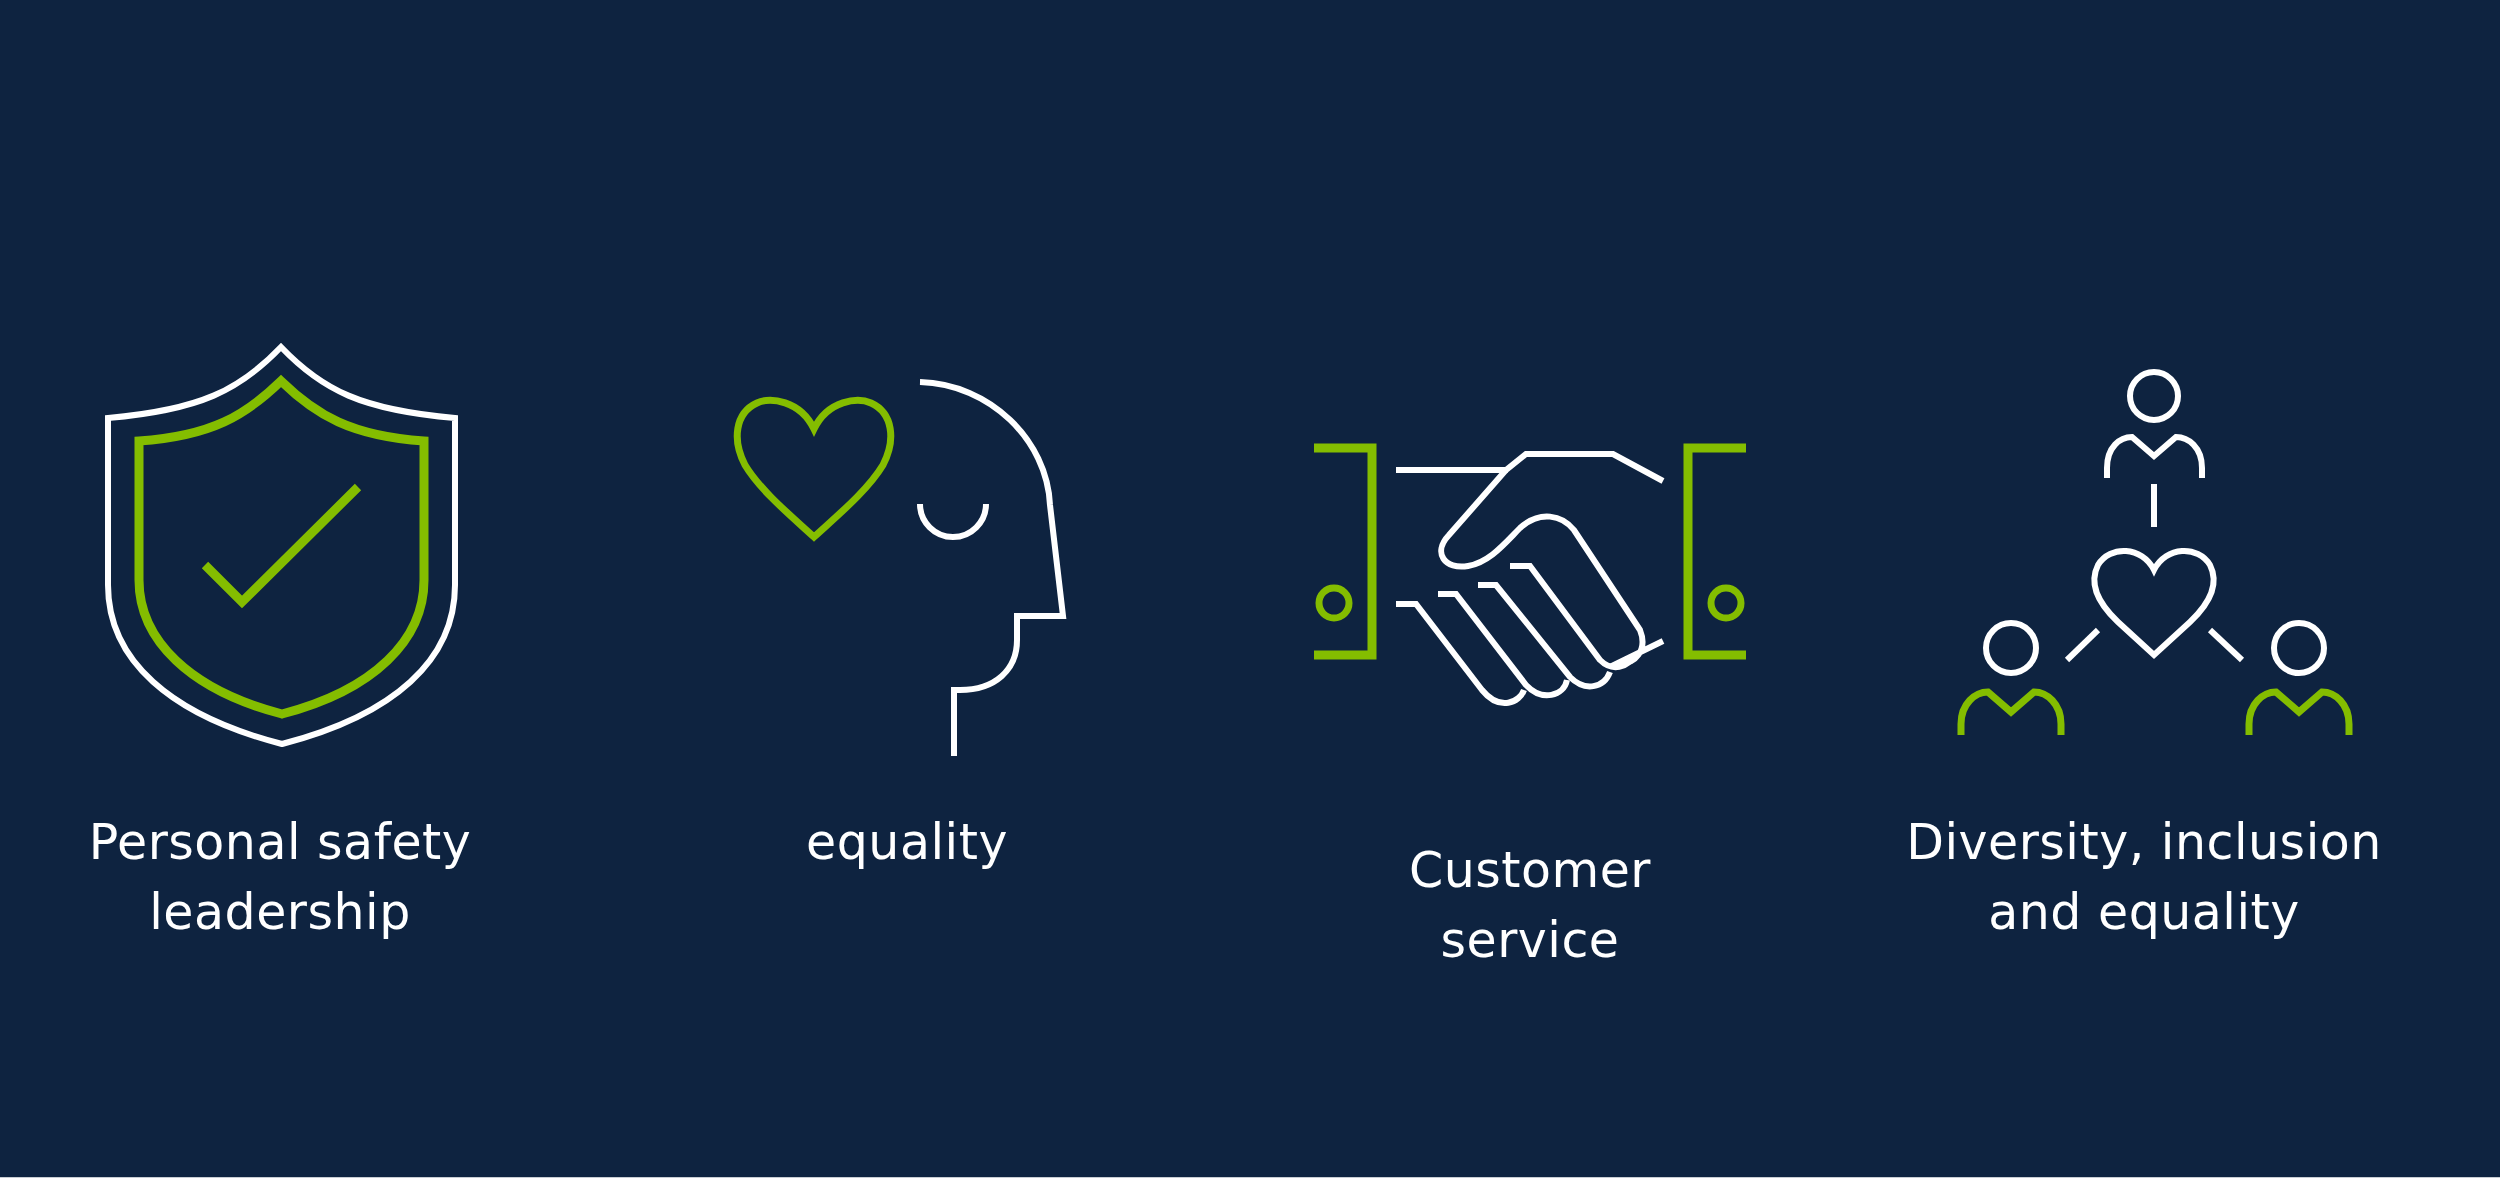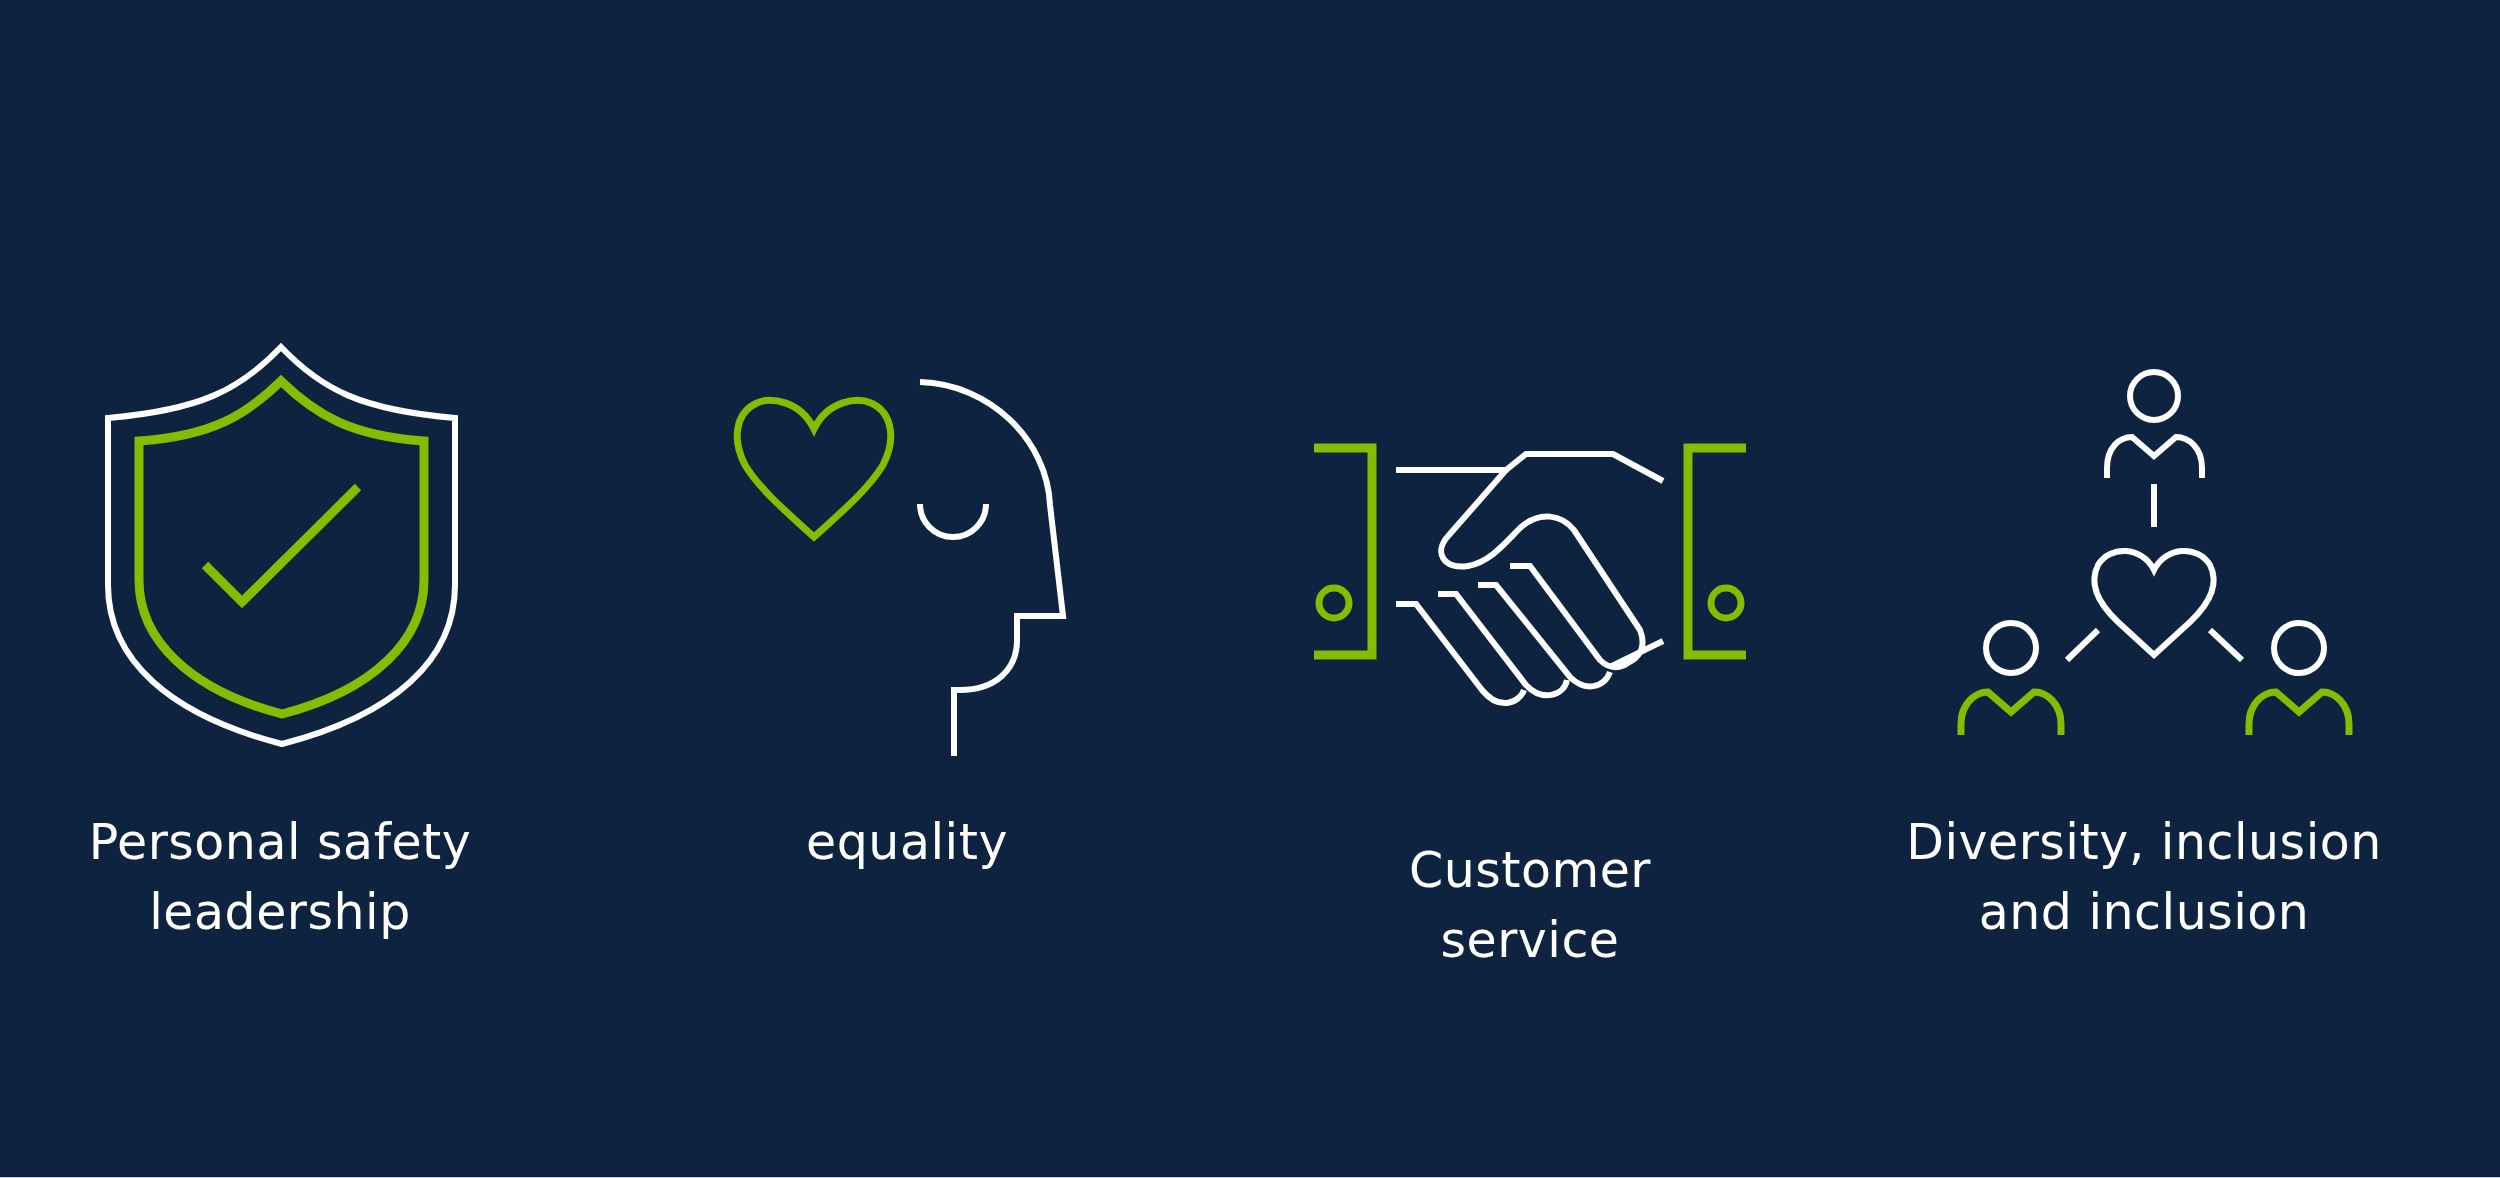--- a/index.html
+++ b/index.html
@@ -89,16 +89,16 @@
 </div>
 <div class="caption" style="left:607px;">
   <span>equality</span>
 </div>
 <div class="caption" style="left:1230px;margin-top:28px;">
   <span>Customer</span>
   <span>service</span>
 </div>
 <div class="caption" style="left:1844px;">
   <span>Diversity, inclusion</span>
-  <span>and inclusion</span>
+  <span>and equality</span>
 </div>
 
 <div class="bottom-edge"></div>
 
 </body></html>

